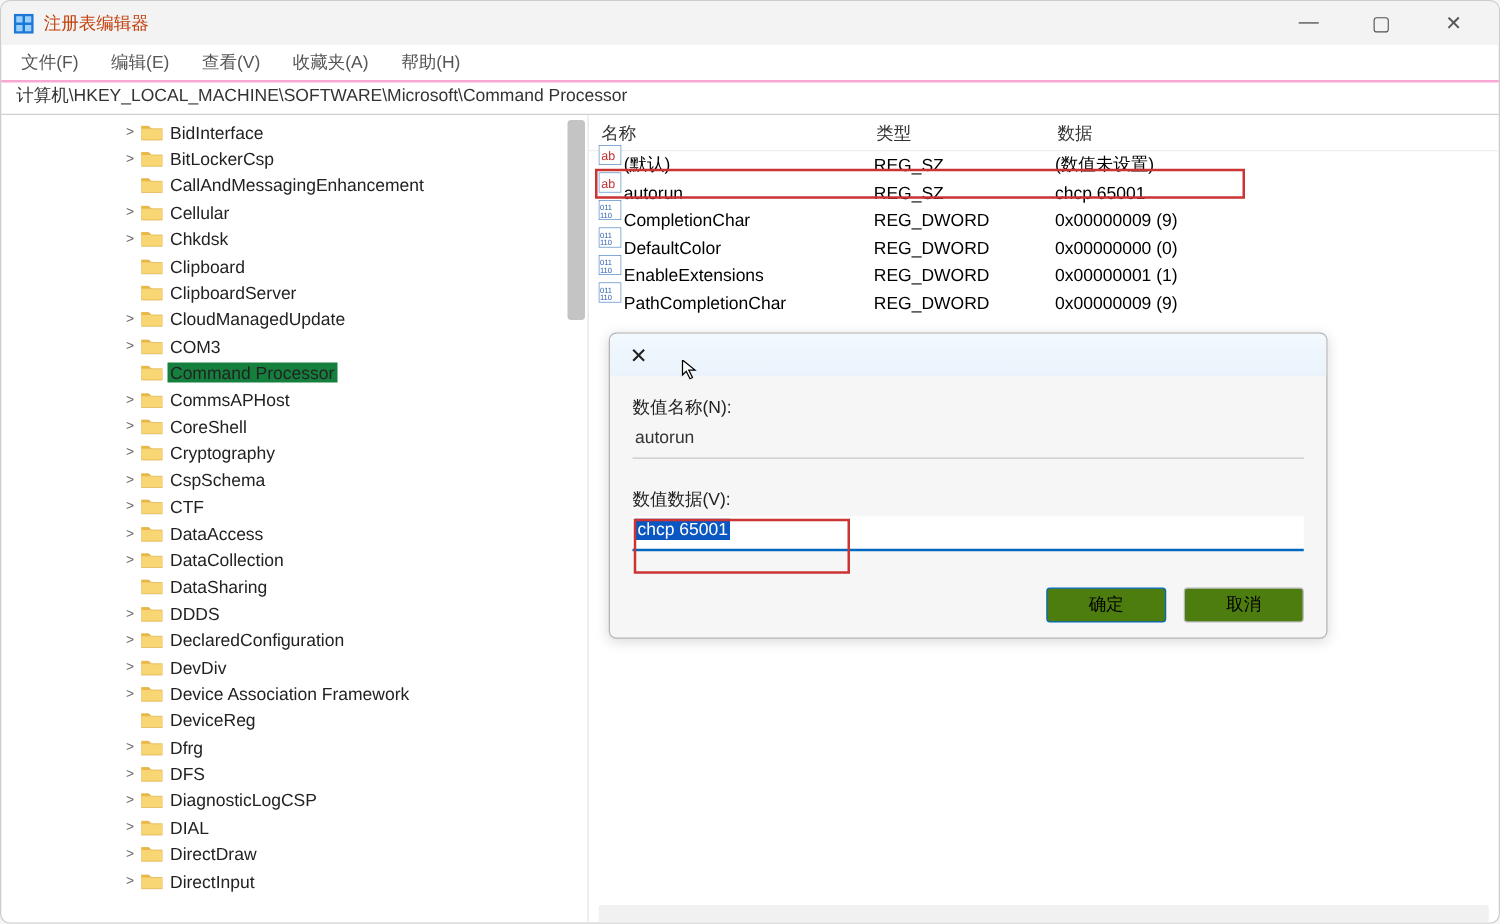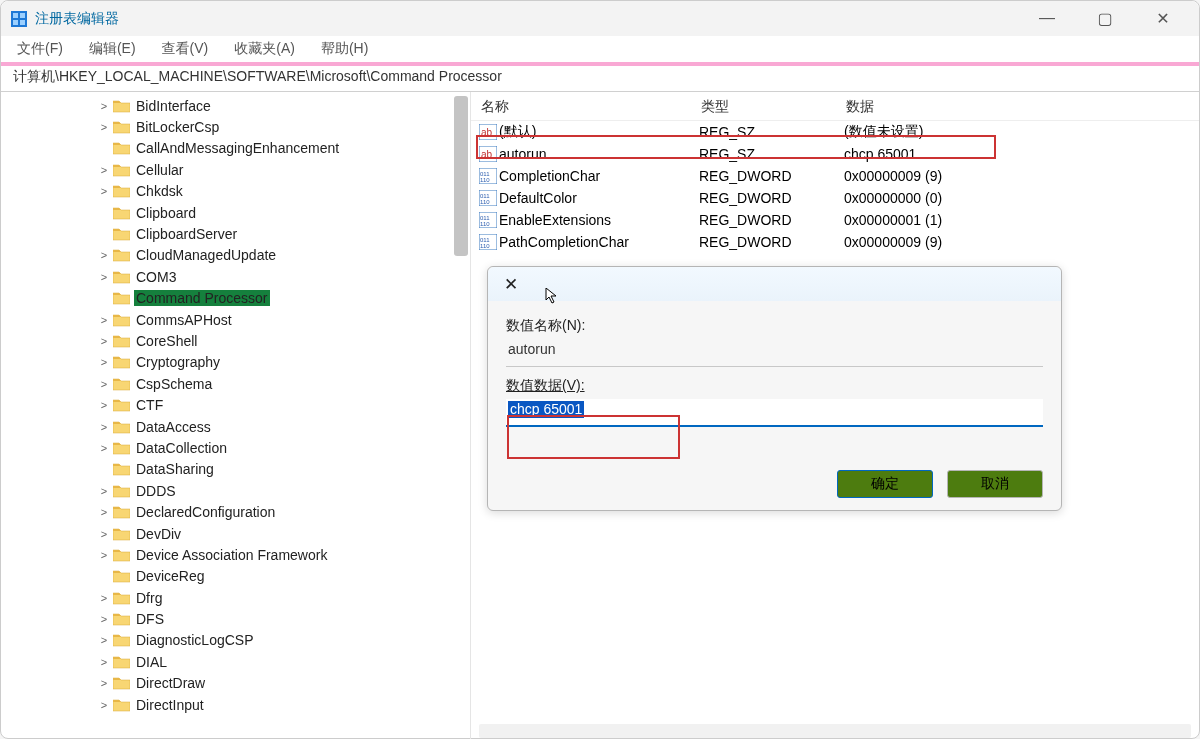--- a/index.html
+++ b/index.html
@@ -1,43 +1,43 @@
 <!DOCTYPE html>
 <html><head>
 <meta charset="utf-8">
 <style>
   * { box-sizing: border-box; font-family: "Segoe UI", "Microsoft YaHei", sans-serif; }
   body { margin: 0; background: #f5f5f5; width: 1200px; height: 739px; overflow: hidden; }
   .window { position: relative; width: 1200px; height: 739px; background: #ffffff; border: 1px solid #cccccc; border-radius: 8px; }
   .titlebar { height: 35px; display: flex; align-items: center; padding: 0 10px; background: #f3f3f3; border-top-left-radius:8px; border-top-right-radius:8px;}
   .titlebar .app-icon { width:16px; height:16px; display:inline-block; margin-right:8px;}
   .titlebar .app-icon svg{width:16px;height:16px;}
-  .titlebar .title { color: #0369a1; font-size: 14px; flex:1;}
+  .titlebar .title { color: #c2410c; font-size: 14px; flex:1;}
   .win-controls { display:flex; gap:18px; margin-right:6px;}
   .win-controls span { width:40px; text-align:center; font-size:16px; color:#555;}
-  .menubar { height: 30px; display:flex; align-items:center; padding: 0 12px; gap:18px; font-size:14px; color:#555; border-bottom:4px solid #f9a8d4;}
+  .menubar { height: 30px; display:flex; align-items:center; padding: 0 12px; gap:18px; font-size:14px; color:#555; border-bottom:2px solid #f9a8d4;}
   .menubar span{padding:2px 4px;}
   .addressbar { height: 26px; padding: 2px 12px; font-size:14px; color:#333; border-bottom:1px solid #d0d0d0;}
   .content { display:flex; height: calc(739px - 35px - 30px - 26px); }
   .tree-pane { width: 470px; overflow:hidden; border-right:1px solid #e5e5e5; position:relative; padding-top:3px;}
   .tree-scroll { position:absolute; right:2px; top:4px; width:14px; height:160px; background:#c4c4c4; border-radius:3px;}
   .tree-item { display:flex; align-items:center; height:21.4px; font-size:14px; color:#222; padding-left:96px; white-space:nowrap; cursor:default;}
   .tree-item.sel .label{ background:#15803d;}
   .chev { width:14px; text-align:center; color:#666; font-size:11px; display:inline-block;}
   .chev.empty{visibility:hidden;}
   .folder-icon{width:17px;height:14px;display:inline-block;margin:0 4px 0 2px;}
   .folder-icon svg{width:17px;height:14px;display:block;}
   .tree-item .label{padding:0 2px;}
   .list-pane { flex:1; position:relative; font-size:14px;}
   .list-header { display:flex; padding:6px 0 4px 0; color:#333; border-bottom:1px solid #eee;}
   .col-name{width:230px; padding-left:10px;}
   .col-type{width:145px;}
   .col-data{flex:1;}
   .list-row{display:flex; align-items:center; height:22px;}
-  .list-row .val-icon{width:18px;height:16px;display:inline-block;margin-left:8px;margin-right:2px;}
+  .list-row .val-icon{width:18px;height:32px;display:inline-block;margin-left:8px;margin-right:2px;}
   .list-row .val-icon svg{width:18px;height:16px;}
   .list-row .vn{width:200px;}
   .list-row .vt{width:145px;}
   .list-row .vd{flex:1;}
   .hl-box{position:absolute; border:2px solid #cc3333; pointer-events:none;}
   
   .dialog{position:absolute; left:492px; top:270px; width:575px; height:245px; background:#f6f6f6; border:1px solid #b5b5b5; border-radius:6px; box-shadow:0 2px 10px rgba(0,0,0,0.15);}
   .dlg-title{height:34px; background:linear-gradient(#f2f9ff,#eaf3fb); border-top-left-radius:6px;border-top-right-radius:6px; display:flex;align-items:center;padding:0 10px; font-size:14px;color:#222;}
   .dlg-title .t{flex:1;}
   .dlg-close{font-size:17px;color:#222;width:26px;text-align:center;cursor:default;}
@@ -458,21 +458,21 @@
           <span class="dlg-close">✕</span>
           <span class="cursor-img">
             <svg width="16" height="18">
                 <path d="M2 0 L2 12 L5 9 L8 15 L10 14 L7 8 L12 8 Z" fill="#fff" stroke="#000" stroke-width="1"></path>
               </svg>
           </span>
         </div>
         <div class="dlg-body">
           <div class="dlg-label">数值名称(N):</div>
           <div class="dlg-field-ro"><span>autorun</span></div>
-          <div class="dlg-label" style="margin-top:10px;text-decoration:underline;">数值数据(V):</div>
+          <div class="dlg-label" style="margin-top:24px;">数值数据(V):</div>
           <div class="dlg-field"><span class="sel-text">chcp 65001</span></div>
         </div>
         <div class="hl-input"></div>
         <div class="dlg-buttons">
           <div class="dlg-btn primary">确定</div>
           <div class="dlg-btn">取消</div>
         </div>
       </div>
     </div>
   </div>

